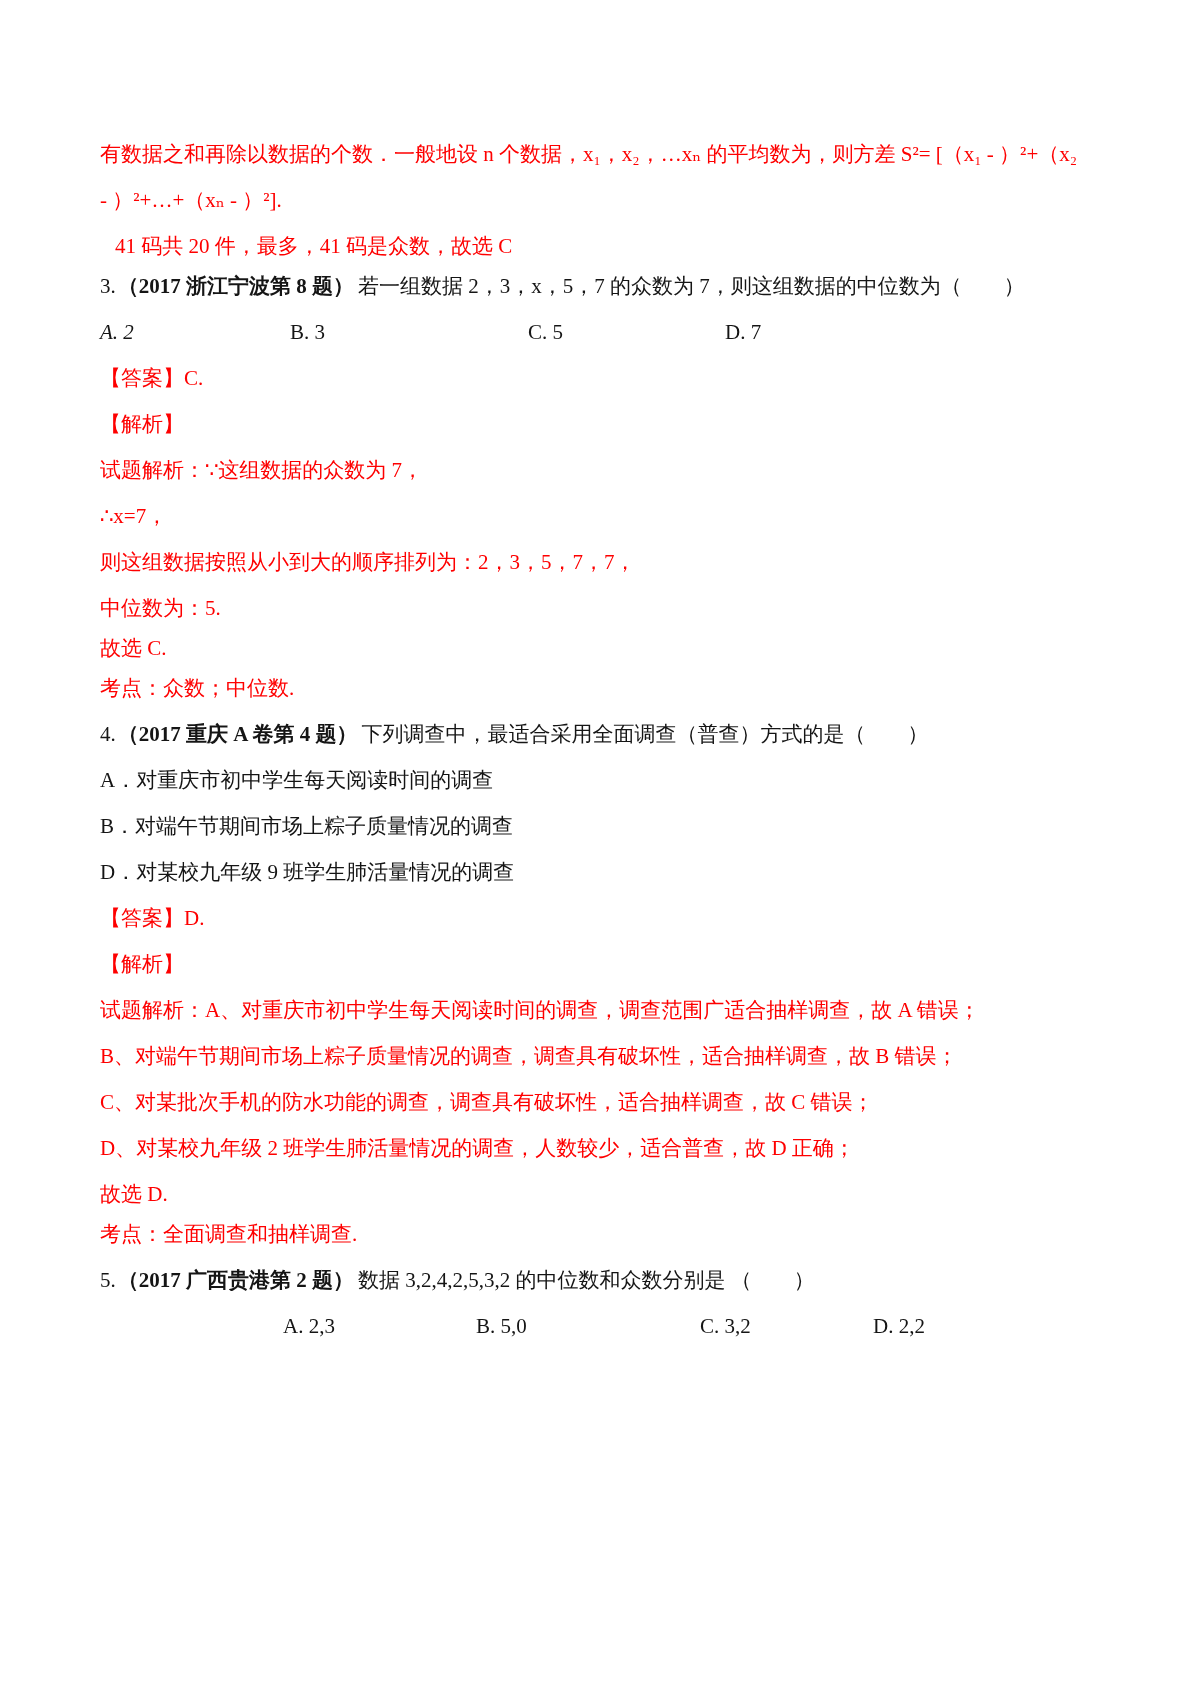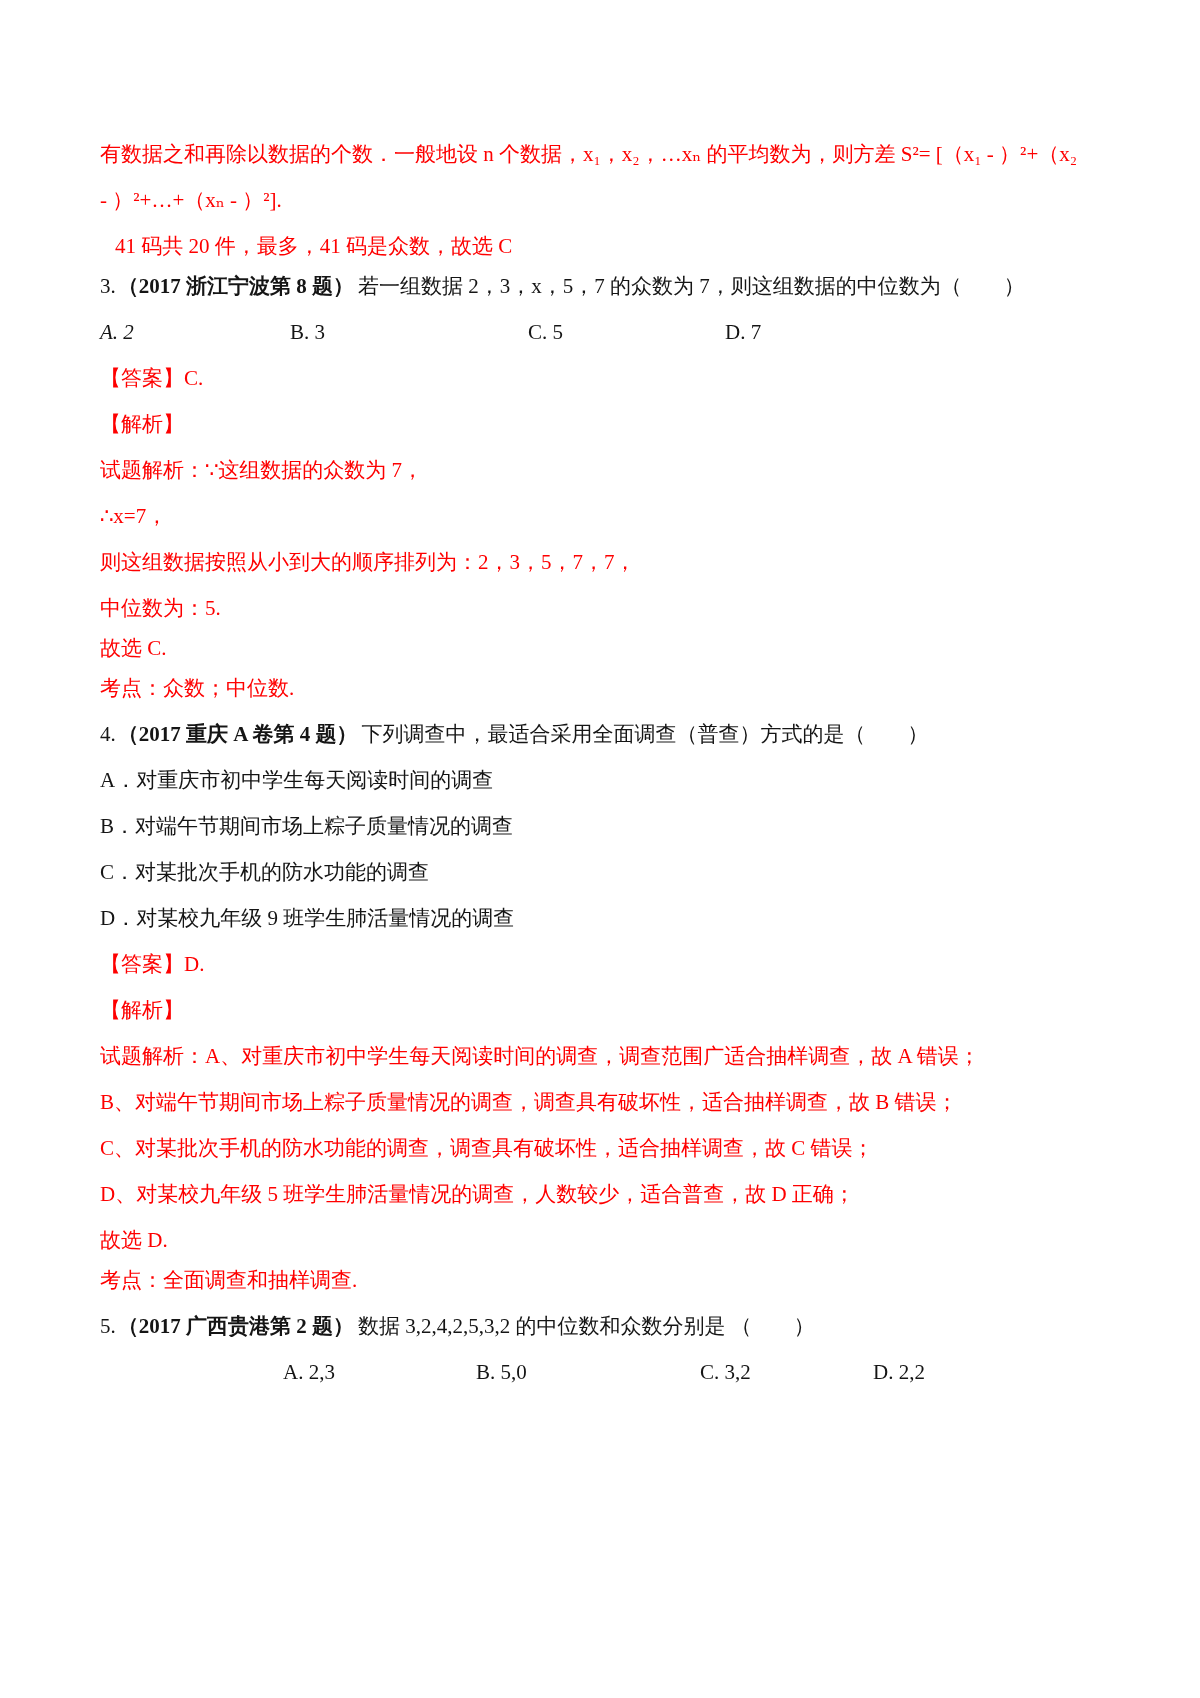--- a/index.html
+++ b/index.html
@@ -53,29 +53,28 @@
   <p class="red">∴x=7，</p>
   <p class="red">则这组数据按照从小到大的顺序排列为：2，3，5，7，7，</p>
   <p class="red tight">中位数为：5.</p>
   <p class="red tight">故选 C.</p>
   <p class="red">考点：众数；中位数.</p>
 
   <p class="mt6"><span class="qnum">4.</span><span class="bold">（2017 重庆 A 卷第 4 题）</span><span class="stem-text">下列调查中，最适合采用全面调查（普查）方式的是（　　）</span></p>
 
   <p>A．对重庆市初中学生每天阅读时间的调查</p>
   <p>B．对端午节期间市场上粽子质量情况的调查</p>
-  <p>C．对某批次手机的防水功能的调查</p>
   <p>D．对某校九年级 9 班学生肺活量情况的调查</p>
 
   <p class="red mt12"><span>【答案】</span><span>D.</span></p>
   <p class="red">【解析】</p>
   <p class="red">试题解析：A、对重庆市初中学生每天阅读时间的调查，调查范围广适合抽样调查，故 A 错误；</p>
   <p class="red">B、对端午节期间市场上粽子质量情况的调查，调查具有破坏性，适合抽样调查，故 B 错误；</p>
   <p class="red">C、对某批次手机的防水功能的调查，调查具有破坏性，适合抽样调查，故 C 错误；</p>
-  <p class="red">D、对某校九年级 5 班学生肺活量情况的调查，人数较少，适合普查，故 D 正确；</p>
+  <p class="red">D、对某校九年级 2 班学生肺活量情况的调查，人数较少，适合普查，故 D 正确；</p>
   <p class="red tight">故选 D.</p>
   <p class="red">考点：全面调查和抽样调查.</p>
 
   <p class="mt14"><span class="qnum">5.</span><span class="bold">（2017 广西贵港第 2 题）</span><span class="stem-text">数据 3,2,4,2,5,3,2 的中位数和众数分别是 （　　）</span></p>
 
   <p class="opts opts-q5 mt17">
     <span class="opt">A. 2,3</span>
     <span class="opt">B. 5,0</span>
     <span class="opt">C. 3,2</span>
     <span class="opt">D. 2,2</span>

